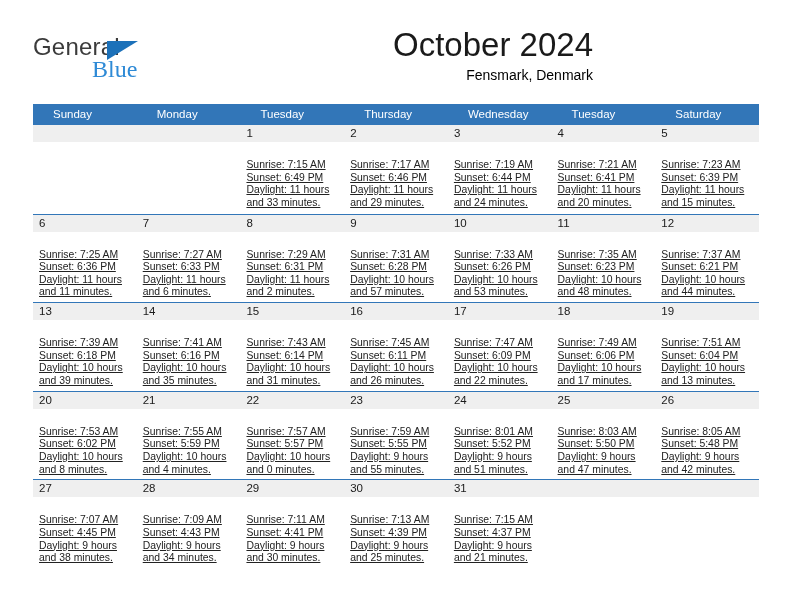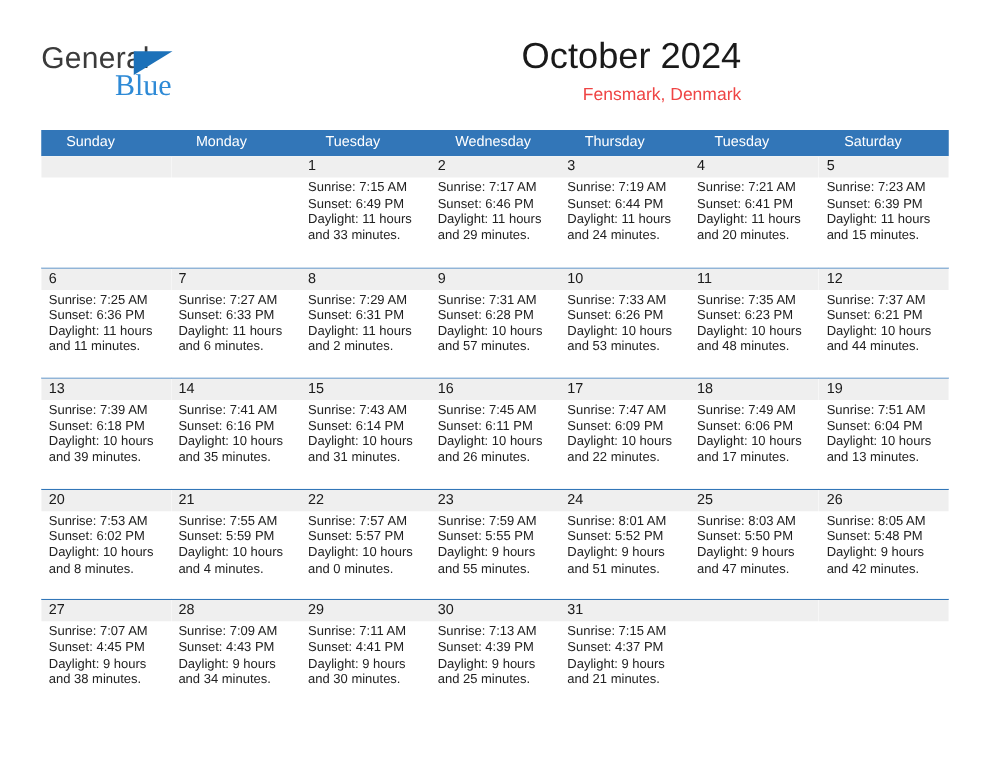--- a/index.html
+++ b/index.html
@@ -62,28 +62,28 @@
     color: #2e8ad6;
     font-family: Liberation Serif, serif;
   }
   .title-block {
     position: absolute;
     right: 35px;
     top: 29px;
     text-align: right;
   }
   .cal-title {
-    font-size: 29px;
+    font-size: 33px;
     color: #1a1a1a;
     line-height: 32px;
     white-space: nowrap;
   }
   .cal-subtitle {
     font-size: 14px;
-    color: #ef4444;
+    color: #000000;
     line-height: 20px;
     margin-top: 4px;
     white-space: nowrap;
   }
 
   
   .calendar {
     position: absolute;
     left: 33px;
     top: 104px;
@@ -125,24 +125,25 @@
     font-size: 11.5px;
     line-height: 17px;
     padding-left: 6px;
     color: #1a1a1a;
     box-sizing: border-box;
   }
   .cell.empty .cell-daynum {
     background: #efefef;
   }
   .cell-body {
-    padding: 3px 6px 0 6px;
+    padding: 17px 6px 0 6px;
     font-size: 10.4px;
     line-height: 12.6px;
     color: #222222;
+    text-decoration: underline;
   }
   .cell-body div {
     white-space: nowrap;
   }
   .cell-body .daylight {
     white-space: normal;
   }
 </style>
 </head>
 <body>
@@ -163,22 +164,22 @@
     </div>
 
   </div>
 
   <div class="calendar">
 
     <div class="dow-row">
       <div class="dow">Sunday</div>
       <div class="dow">Monday</div>
       <div class="dow">Tuesday</div>
+      <div class="dow">Thursday</div>
       <div class="dow">Wednesday</div>
-      <div class="dow">Thursday</div>
       <div class="dow">Tuesday</div>
       <div class="dow">Saturday</div>
     </div>
 
     <div id="weeks-container">
         <div class="week">
           <div class="cell empty">
             <div class="cell-daynum"></div>
           </div>
           <div class="cell empty">

